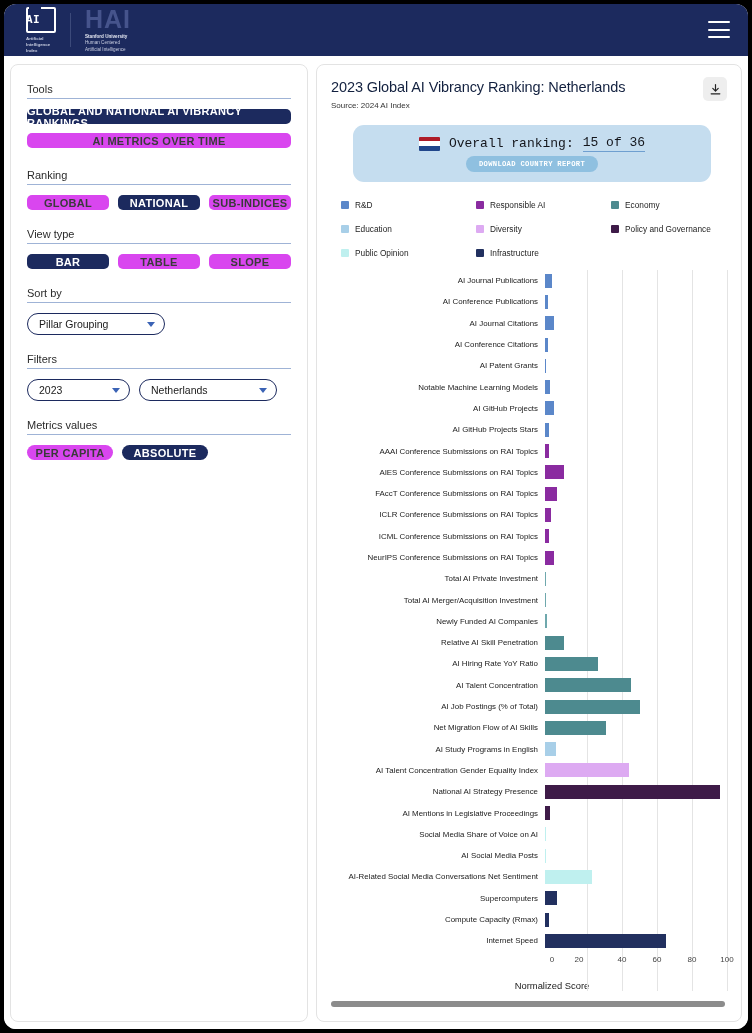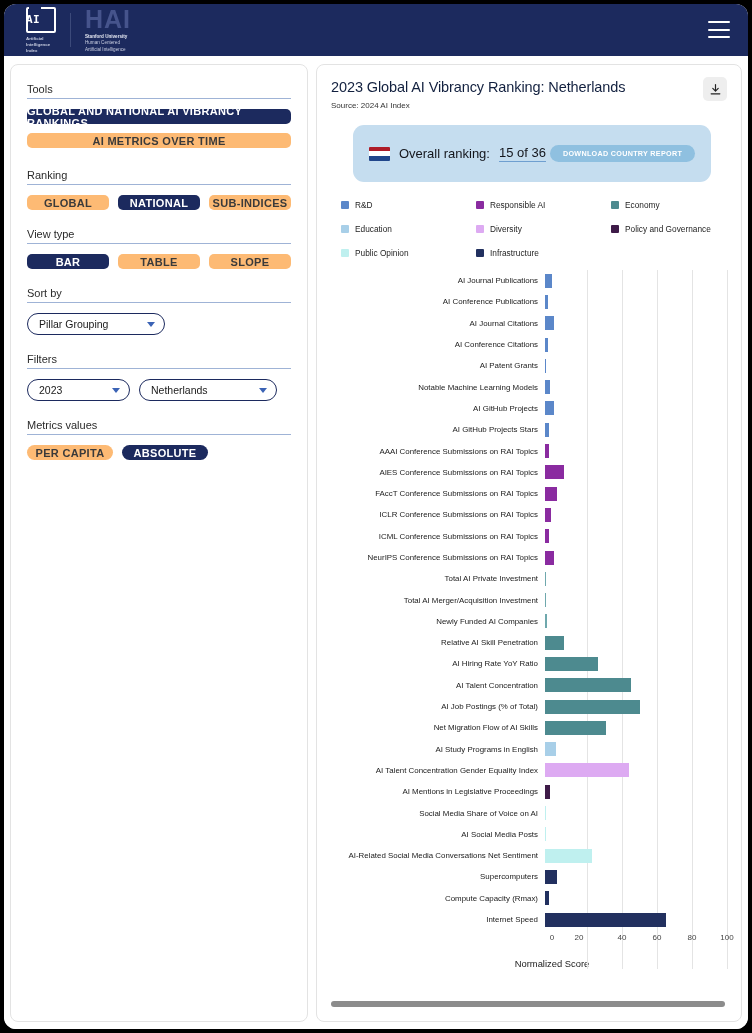--- a/index.html
+++ b/index.html
@@ -60,21 +60,21 @@
     padding: 18px 16px;
   }
   .sec-label { font-size: 11px; color: #2b2b2b; margin-bottom: 3px; }
   .sec-rule { height: 1px; background: #9fb3d6; margin-bottom: 10px; }
   .pill {
     border-radius: 5px; font-size: 11px; font-weight: 700; letter-spacing: .3px;
     display: flex; align-items: center; justify-content: center;
     height: 15px; cursor: pointer; user-select: none;
   }
   .pill.on { background: #1c2a5e; color: #ffffff; }
-  .pill.off { background: #fdba74; color: #3a3a3a; }
+  .pill.off { background: #d946ef; color: #3a3a3a; }
   .stack > .pill { margin-bottom: 9px; }
   .triple { display: flex; gap: 9px; }
   .triple .pill { flex: 1; }
   .gap18 { height: 18px; }
   .gap12 { height: 12px; }
   .select {
     height: 22px; border: 1px solid #1c2a5e; border-radius: 11px;
     display: flex; align-items: center; justify-content: space-between;
     padding: 0 9px 0 11px; font-size: 10.5px; color: #1a1a1a; cursor: pointer;
     background: #fff;
@@ -99,22 +99,22 @@
   .main-title { font-size: 14.5px; color: #12203f; font-weight: 400; letter-spacing: -.1px; }
   .main-src { font-size: 8px; color: #333; margin-top: 6px; }
   .dl-btn {
     position: absolute; right: 14px; top: 12px; width: 24px; height: 24px;
     background: #eeeeee; border-radius: 5px;
     display: flex; align-items: center; justify-content: center; cursor: pointer;
   }
 
   .rank-box {
     margin: 15px 16px 0 22px; height: 57px; background: #c5ddef;
-    border-radius: 11px; display: flex; flex-direction: row;
-    align-items: center; justify-content: center; gap: 4px;
+    border-radius: 11px; display: flex; flex-direction: column;
+    align-items: center; justify-content: center; gap: 4px; font-family: Liberation Mono, monospace;
   }
   .rank-line { display: flex; align-items: center; gap: 9px; }
   .nl-flag { width: 21px; height: 14px; border-radius: 1px; overflow: hidden; display: flex; flex-direction: column; }
   .nl-flag i { flex: 1; display: block; }
   .rank-text { font-size: 13px; color: #14161c; }
   .rank-val { font-size: 13px; color: #14161c; border-bottom: 1.5px solid #6f9fd0; padding-bottom: 1px; }
   .rank-cta {
     background: #8fc0e0; color: #fff; font-size: 7.2px; font-weight: 700;
     letter-spacing: .3px; border-radius: 9px; padding: 4px 13px; cursor: pointer;
   }
@@ -448,20 +448,26 @@
                 <div class="bar" style="width:10.5px;background:#a8cfe8"></div>
               </div>
             </div>
             <div class="row">
               <div class="lbl">AI Talent Concentration Gender Equality Index</div>
               <div class="track">
                 <div class="bar" style="width:84px;background:#ddaaf2"></div>
               </div>
             </div>
             <div class="row">
+              <div class="lbl">National AI Strategy Presence</div>
+              <div class="track">
+                <div class="bar" style="width:175px;background:#3e1b48"></div>
+              </div>
+            </div>
+            <div class="row">
               <div class="lbl">AI Mentions in Legislative Proceedings</div>
               <div class="track">
                 <div class="bar" style="width:5.25px;background:#3e1b48"></div>
               </div>
             </div>
             <div class="row">
               <div class="lbl">Social Media Share of Voice on AI</div>
               <div class="track">
                 <div class="bar" style="width:1.4px;background:#bff0ef"></div>
               </div>

